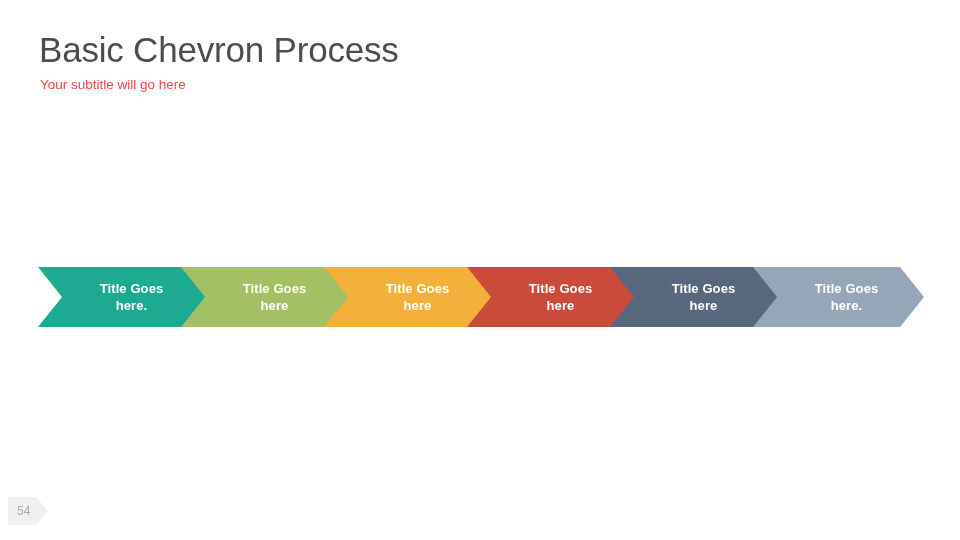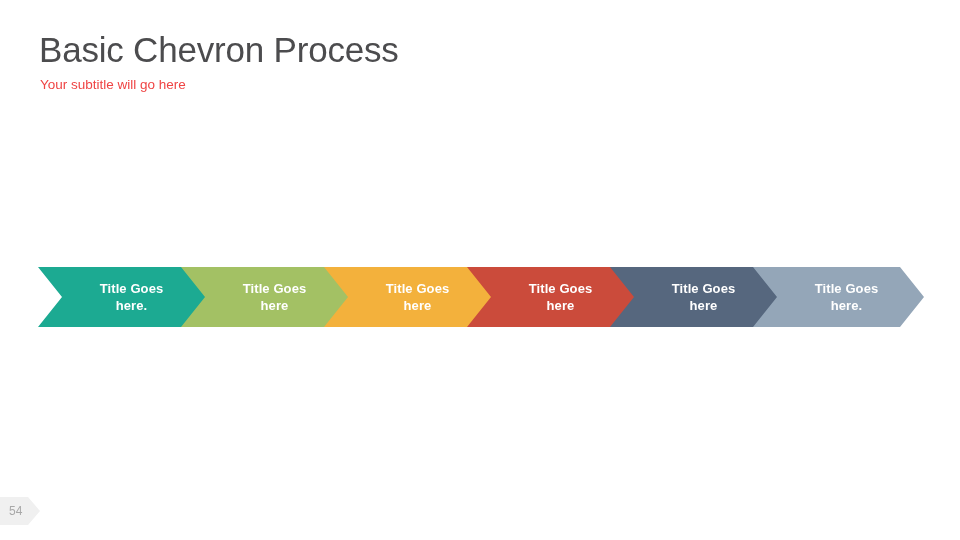--- a/index.html
+++ b/index.html
@@ -75,21 +75,21 @@
     text-align: center;
     width: 108px;
     margin-left: 16px;
     letter-spacing: 0.1px;
     white-space: pre-line;
   }
 
   
   .page-tag {
     position: absolute;
-    left: 0;
+    left: 8px;
     top: 497px;
     width: 40px;
     height: 28px;
     background: #f0f0f0;
     -webkit-clip-path: polygon(0 0, 28px 0, 40px 50%, 28px 100%, 0 100%);
     clip-path: polygon(0 0, 28px 0, 40px 50%, 28px 100%, 0 100%);
     display: flex;
     align-items: flex-end;
   }
   .page-number {

